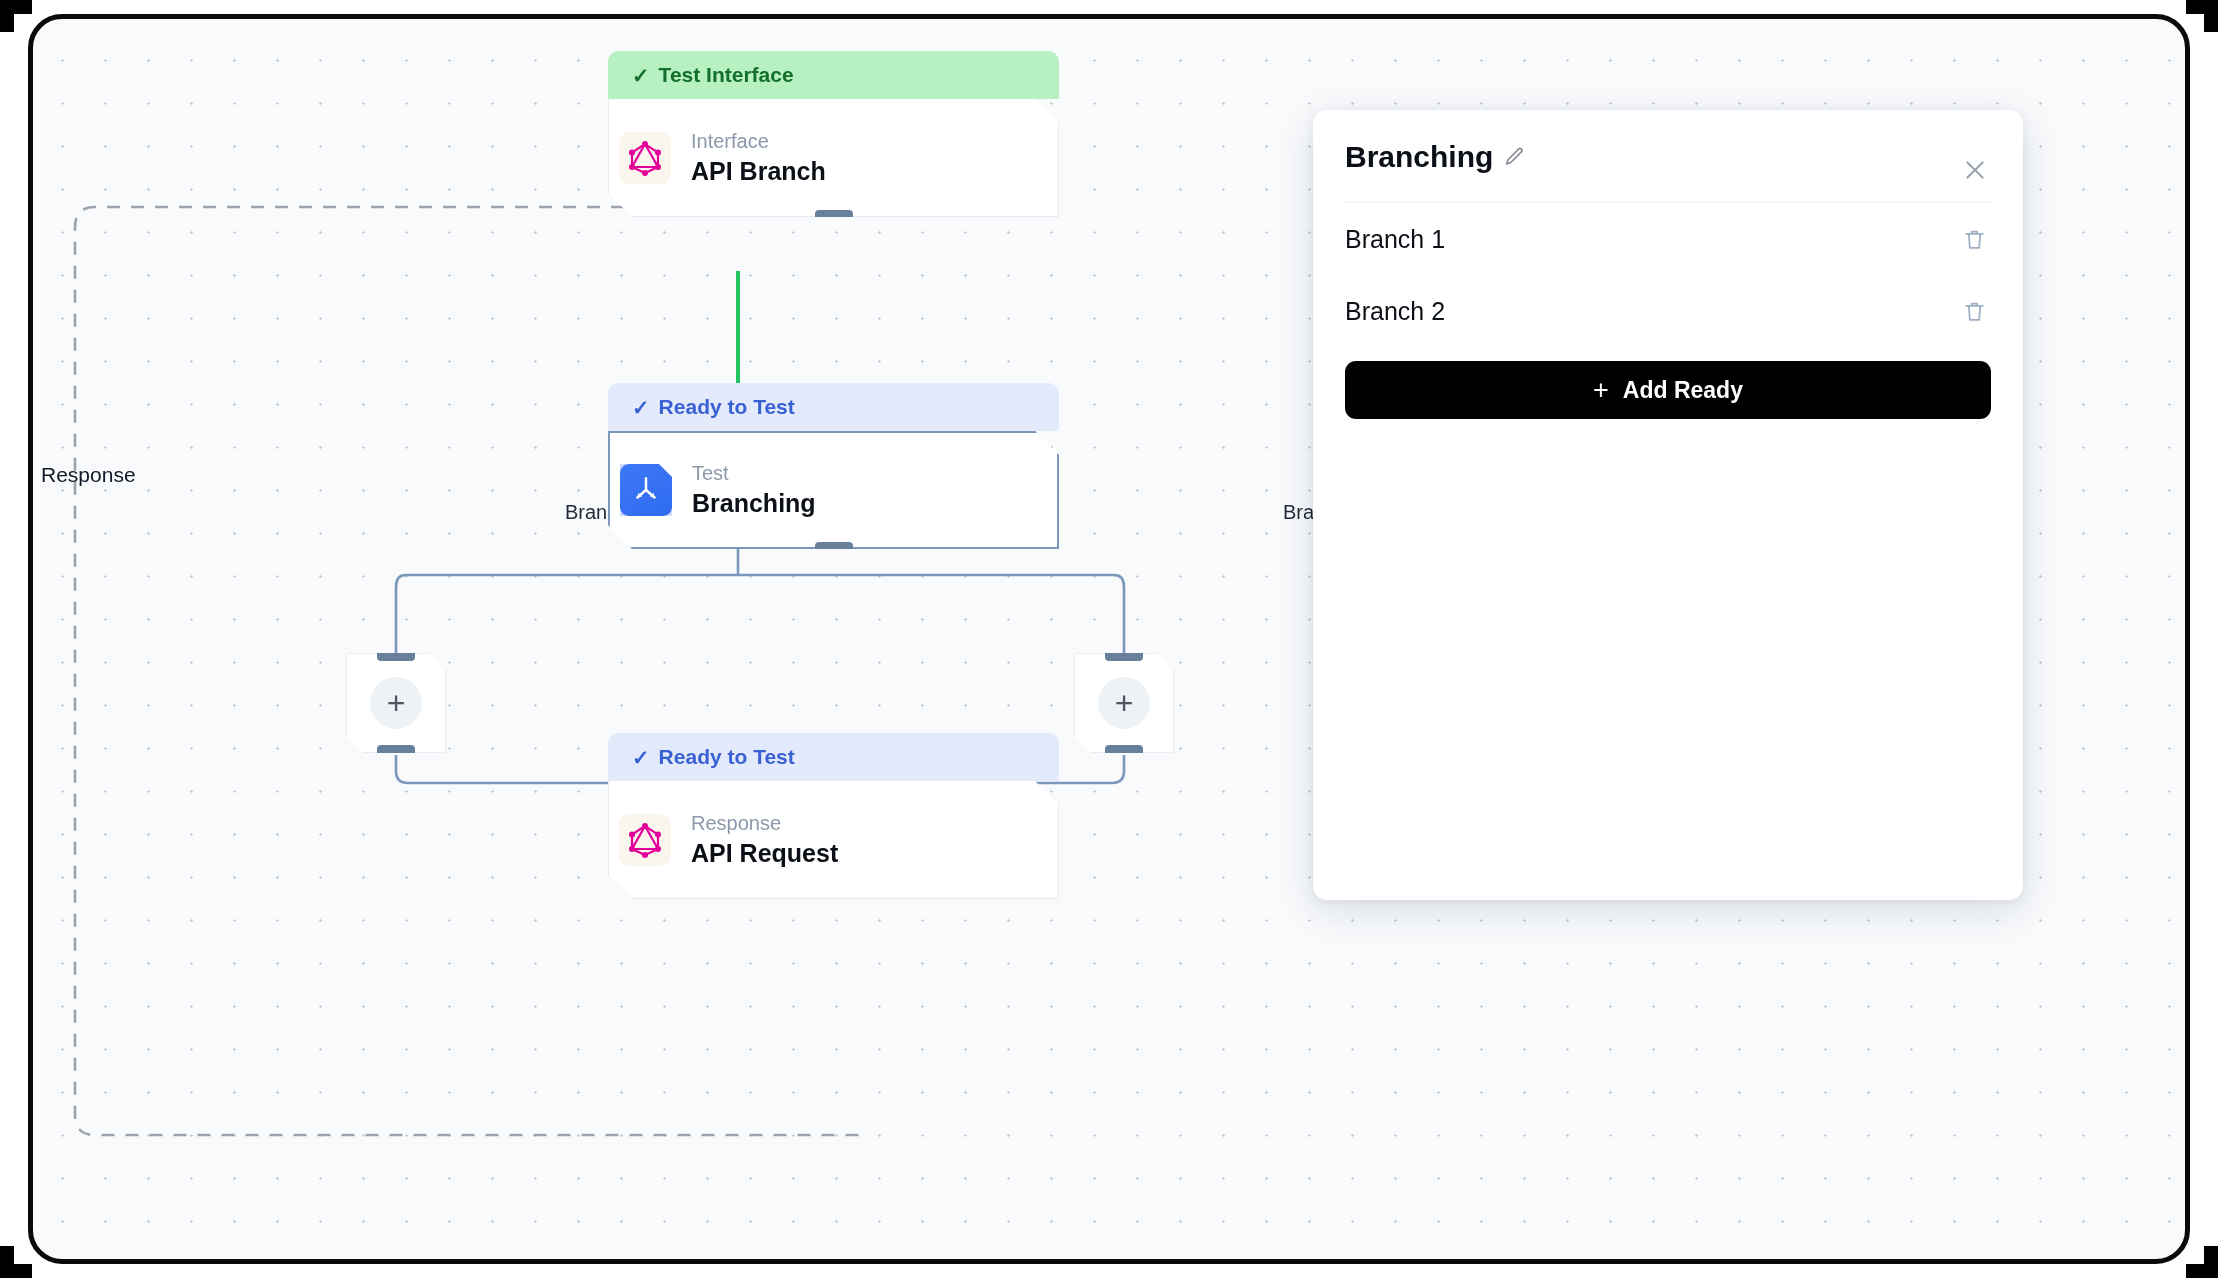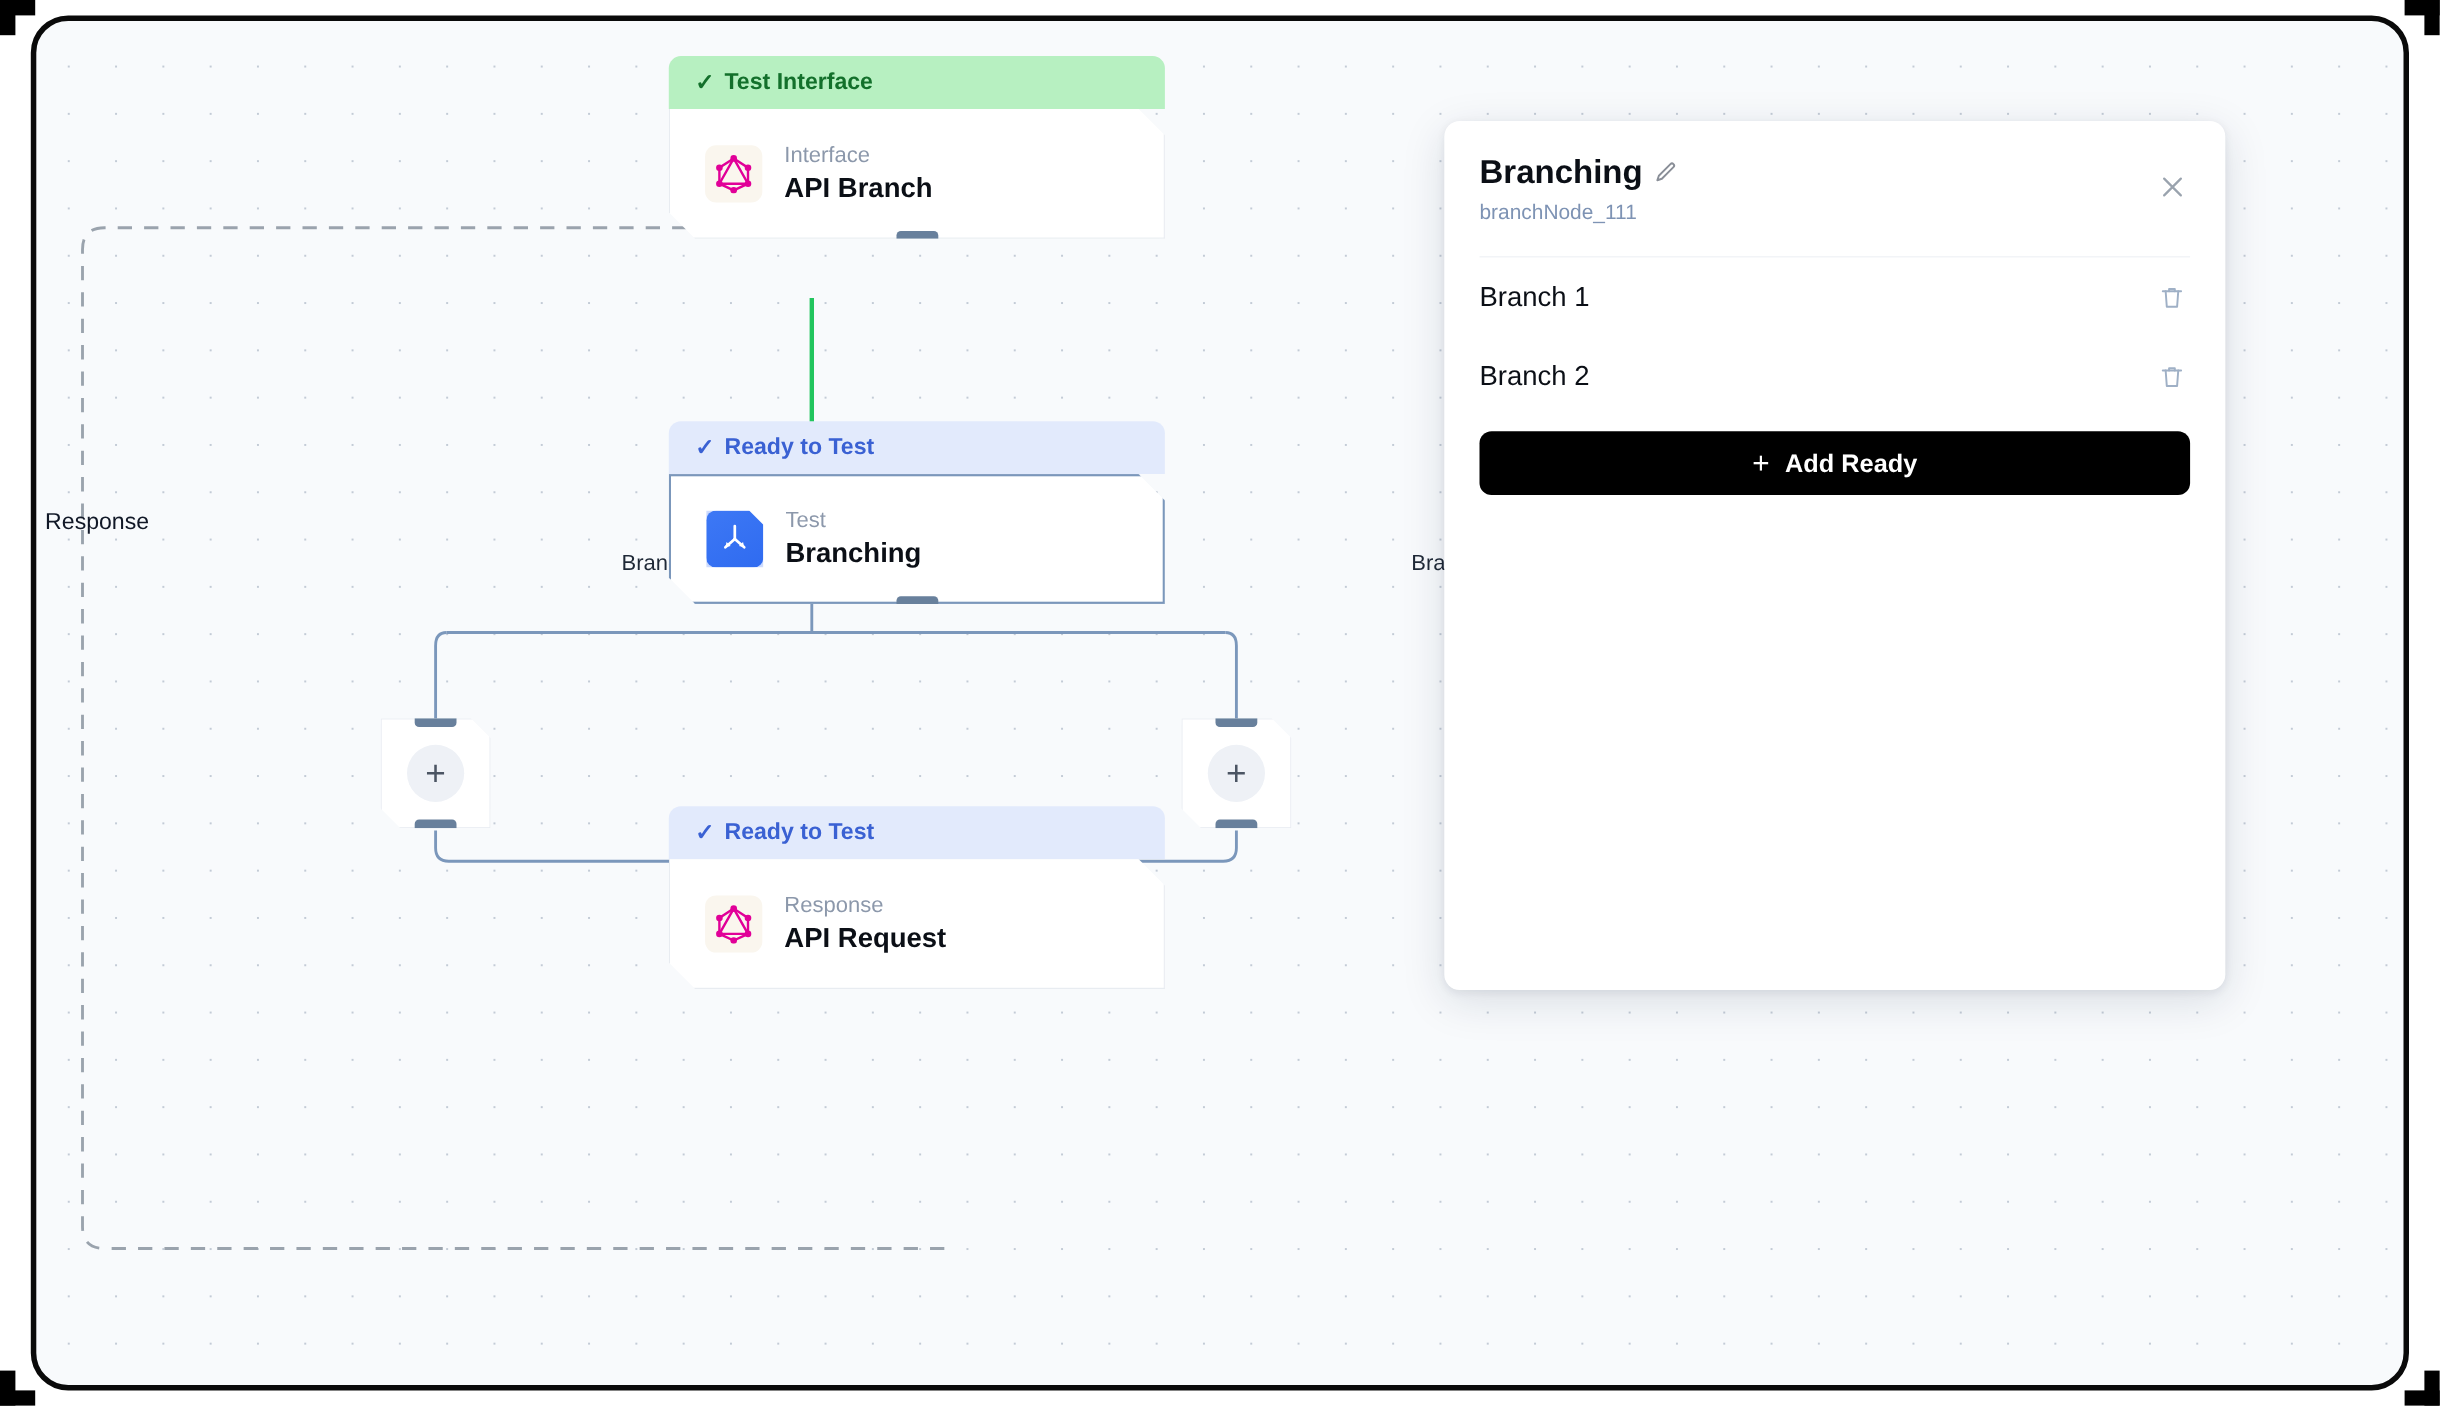--- a/index.html
+++ b/index.html
@@ -60,21 +60,21 @@
   .node-status.success { background: #b7f0c1; color: #13702b; }
   .node-status.ready   { background: #e2eafc; color: #3a61d3; }
   .node-status .tick { font-size: 21px; font-weight: 700; line-height: 1; }
 
   .node-body {
     background: #ffffff;
     border: 1.5px solid #e6eaf0;
     border-top: none;
     height: 118px;
     display: flex; align-items: center; gap: 20px;
-    padding: 0 32px;
+    padding: 0 10px;
     clip-path: polygon(0 0, calc(100% - 24px) 0, 100% 24px, 100% 100%, 24px 100%, 0 calc(100% - 24px));
     box-shadow: 0 2px 7px rgba(20,35,60,.07);
   }
   .node.selected .node-body {
     border: 2.5px solid #7b97bb;
     box-shadow: 0 0 0 1px #7b97bb, 0 3px 12px rgba(20,35,60,.12);
   }
   .node-icon { width: 52px; height: 52px; flex: 0 0 52px; position: relative; display: flex; align-items: center; justify-content: center; }
   .node-icon.graphql { background: #faf6ee; border-radius: 10px; }
   .node-icon.flowblue {
@@ -303,21 +303,20 @@
   <div id="panel">
     <div class="panel-head">
       <div class="panel-title-row">
         <span class="panel-title">Branching</span>
         <span style="display:flex;cursor:pointer;">
           <svg width="22" height="22" viewBox="0 0 24 24" fill="none" stroke="#8a8f98" stroke-width="1.9" stroke-linecap="round" stroke-linejoin="round">
             <path d="M17 3.5a2.1 2.1 0 0 1 3 3L8.5 18 4 19.5 5.5 15z"></path>
           </svg>
         </span>
       </div>
-      <div class="panel-subtitle">branchNode_111</div>
       <div class="panel-close">
         <svg width="26" height="26" viewBox="0 0 24 24" fill="none" stroke="#9aa3ae" stroke-width="1.9" stroke-linecap="round">
           <path d="M5 5 L19 19 M19 5 L5 19"></path>
         </svg>
       </div>
     </div>
 
     <div class="panel-divider"></div>
 
     <div class="branch-row">

